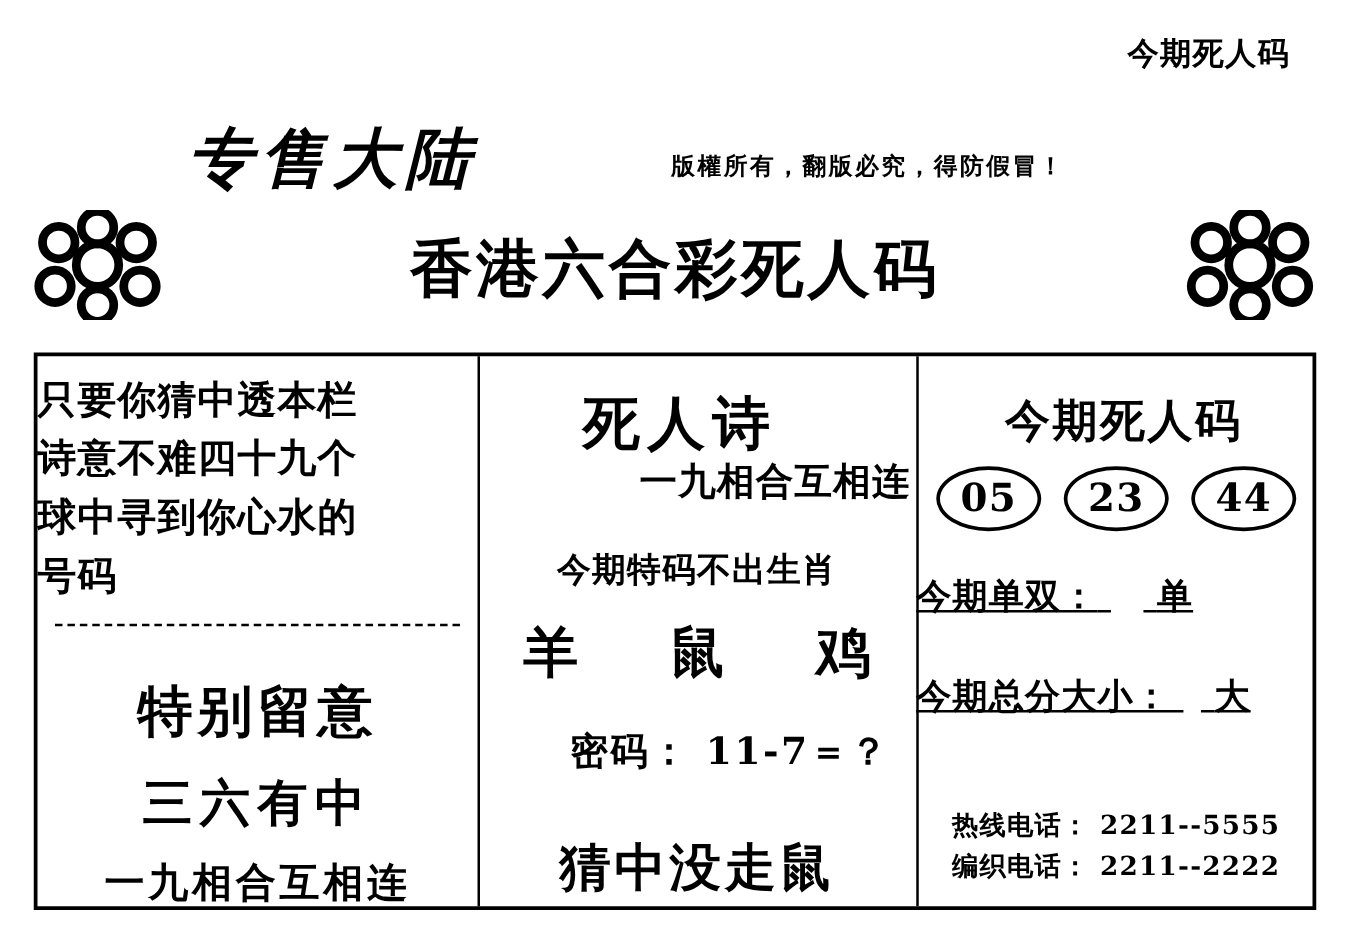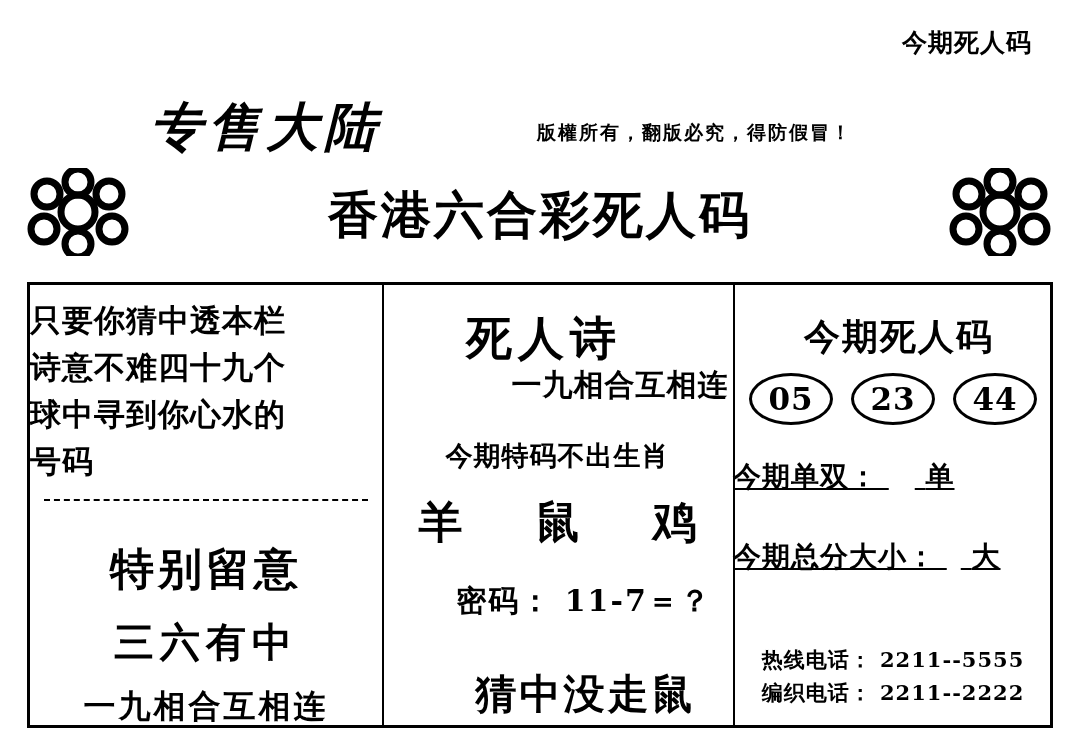--- a/index.html
+++ b/index.html
@@ -220,21 +220,20 @@
   }
   .guess-line {
     position: absolute;
     left: 0; top: 382px;
     width: 351px;
     text-align: center;
     font-family: "DejaVu Serif", serif;
     font-weight: bold;
     font-size: 41px;
     letter-spacing: 3px;
-    margin-left: 28px;
   }
 
   
   .col-right {
     position: absolute;
     left: 703px; top: 0;
     width: 320px; height: 100%;
   }
   .right-title {
     position: absolute;

